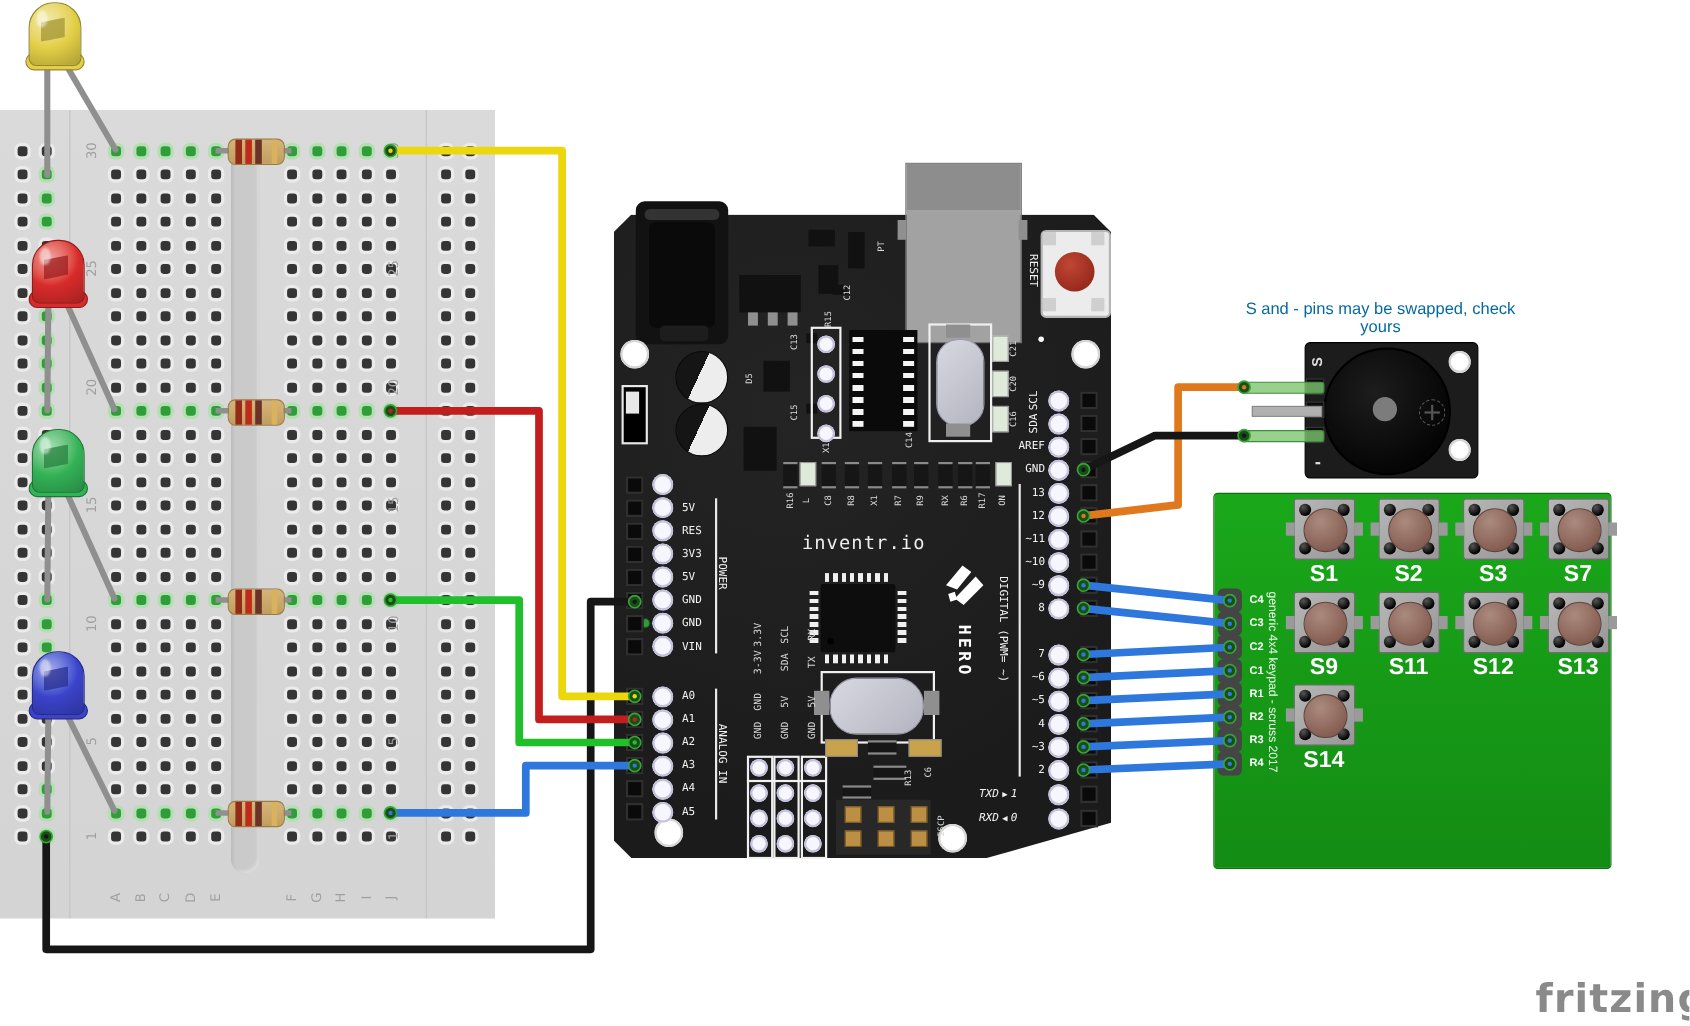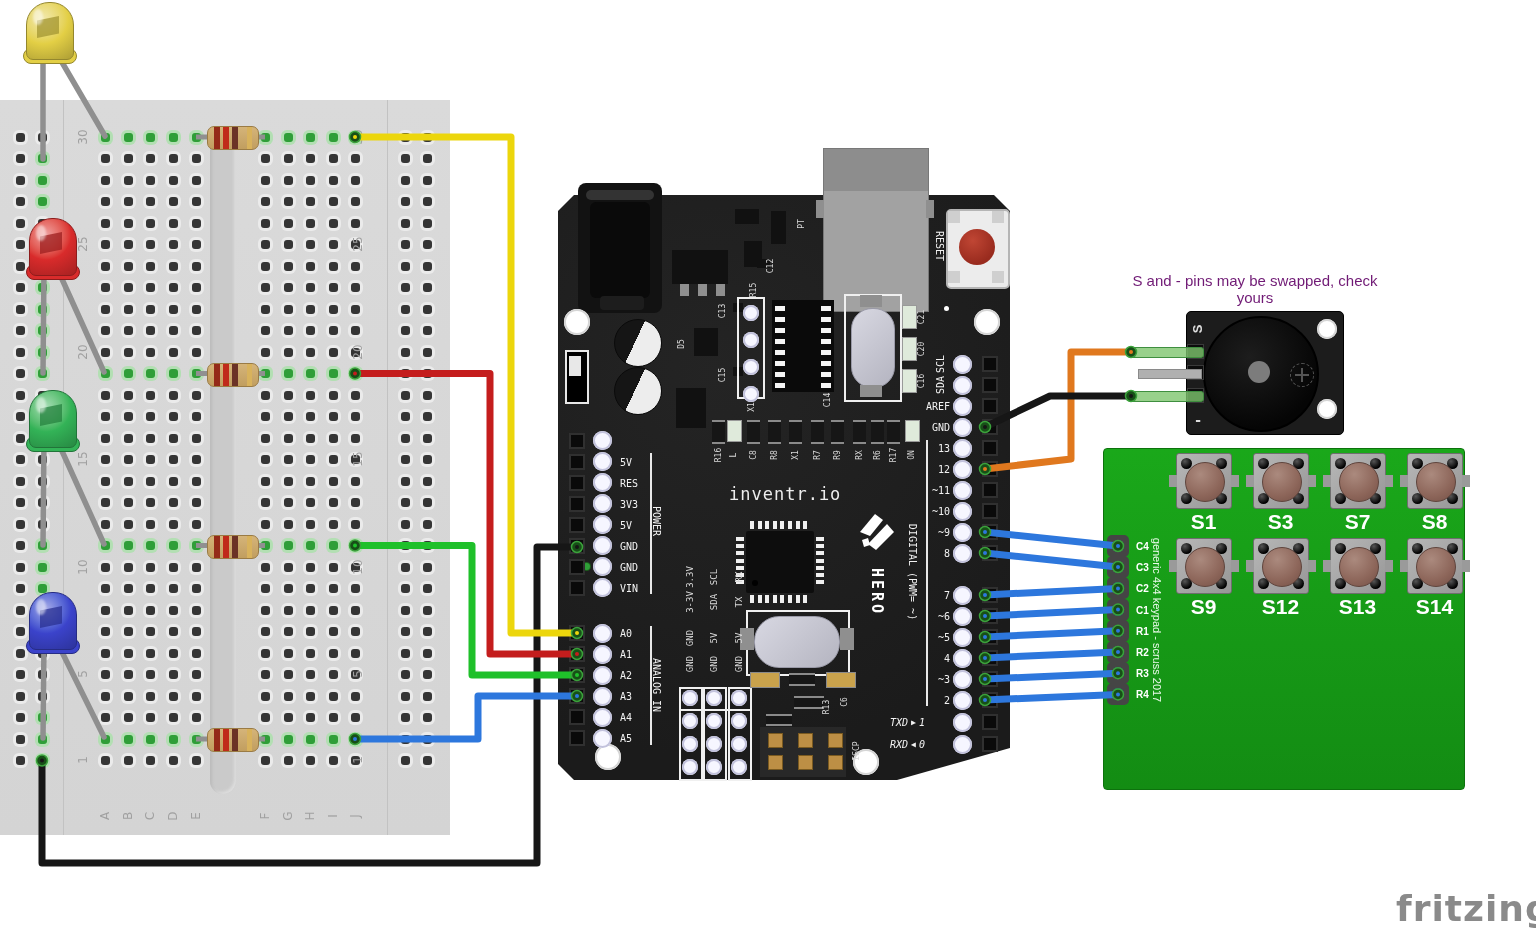--- a/index.html
+++ b/index.html
@@ -52,21 +52,21 @@
   .res{border-radius:7px;border:1px solid #9a7b44}
   .res span{position:absolute;top:0;bottom:0}
   
   #buzz{left:1186px;top:311px;width:156px;height:122px;background:#1c1c1c;border-radius:5px;border:1px solid #000}
   .mount{border-radius:50%;background:#fff;box-shadow:inset 0 0 0 2px #d5d5d5}
   .screw{border:1px dashed #555;border-radius:50%}
   .screw:before,.screw:after{content:"";position:absolute;left:50%;top:50%;background:#555}
   .screw:before{width:14px;height:2px;transform:translate(-50%,-50%)}
   .screw:after{width:2px;height:14px;transform:translate(-50%,-50%)}
   .pin-green{height:9px;background:rgba(126,197,110,.8);border:1px solid #3f8f3f;border-radius:3px}
-  .note{font:15px "Liberation Sans",sans-serif;color:#701a75;text-align:center}
+  .note{font:15px "Liberation Sans",sans-serif;color:#0369a1;text-align:center}
   
   #kpd{left:1103px;top:448px;width:360px;height:340px;border-radius:4px;
        background:linear-gradient(180deg,#1aa81a,#138c13);border:1px solid #0d720d}
   .kpad{background:#454545;border-radius:5px}
   .kteal{border-radius:50%;background:#2f9898;box-shadow:inset 0 0 0 2px #1d6464}
   .kplbl{font:600 10px "Liberation Sans",sans-serif;color:#fff}
   .kpvert{font:11px "Liberation Sans",sans-serif;color:#eafaea}
   #kpgrid{left:1165px;top:450px;width:308px;height:339px;display:grid;
           grid-template-columns:repeat(4,77px);grid-template-rows:repeat(4,84.6px)}
   .kp-cell{position:relative}
@@ -981,51 +981,61 @@
       <div class="kp-lbl">S1</div>
     </div>
       <div class="kp-cell">
       <div class="kp-plate">
         <span class="kp-dot" style="left:4px;top:4px"></span>
         <span class="kp-dot" style="right:4px;top:4px"></span>
         <span class="kp-dot" style="left:4px;bottom:4px"></span>
         <span class="kp-dot" style="right:4px;bottom:4px"></span>
         <div class="kp-cap"></div>
       </div>
-      <div class="kp-lbl">S3</div>
+      <div class="kp-lbl">S2</div>
     </div>
       <div class="kp-cell">
       <div class="kp-plate">
         <span class="kp-dot" style="left:4px;top:4px"></span>
         <span class="kp-dot" style="right:4px;top:4px"></span>
         <span class="kp-dot" style="left:4px;bottom:4px"></span>
         <span class="kp-dot" style="right:4px;bottom:4px"></span>
         <div class="kp-cap"></div>
       </div>
-      <div class="kp-lbl">S7</div>
+      <div class="kp-lbl">S3</div>
     </div>
       <div class="kp-cell">
       <div class="kp-plate">
         <span class="kp-dot" style="left:4px;top:4px"></span>
         <span class="kp-dot" style="right:4px;top:4px"></span>
         <span class="kp-dot" style="left:4px;bottom:4px"></span>
         <span class="kp-dot" style="right:4px;bottom:4px"></span>
         <div class="kp-cap"></div>
       </div>
-      <div class="kp-lbl">S8</div>
+      <div class="kp-lbl">S7</div>
     </div>
       <div class="kp-cell">
       <div class="kp-plate">
         <span class="kp-dot" style="left:4px;top:4px"></span>
         <span class="kp-dot" style="right:4px;top:4px"></span>
         <span class="kp-dot" style="left:4px;bottom:4px"></span>
         <span class="kp-dot" style="right:4px;bottom:4px"></span>
         <div class="kp-cap"></div>
       </div>
       <div class="kp-lbl">S9</div>
+    </div>
+      <div class="kp-cell">
+      <div class="kp-plate">
+        <span class="kp-dot" style="left:4px;top:4px"></span>
+        <span class="kp-dot" style="right:4px;top:4px"></span>
+        <span class="kp-dot" style="left:4px;bottom:4px"></span>
+        <span class="kp-dot" style="right:4px;bottom:4px"></span>
+        <div class="kp-cap"></div>
+      </div>
+      <div class="kp-lbl">S11</div>
     </div>
       <div class="kp-cell">
       <div class="kp-plate">
         <span class="kp-dot" style="left:4px;top:4px"></span>
         <span class="kp-dot" style="right:4px;top:4px"></span>
         <span class="kp-dot" style="left:4px;bottom:4px"></span>
         <span class="kp-dot" style="right:4px;bottom:4px"></span>
         <div class="kp-cap"></div>
       </div>
       <div class="kp-lbl">S12</div>

